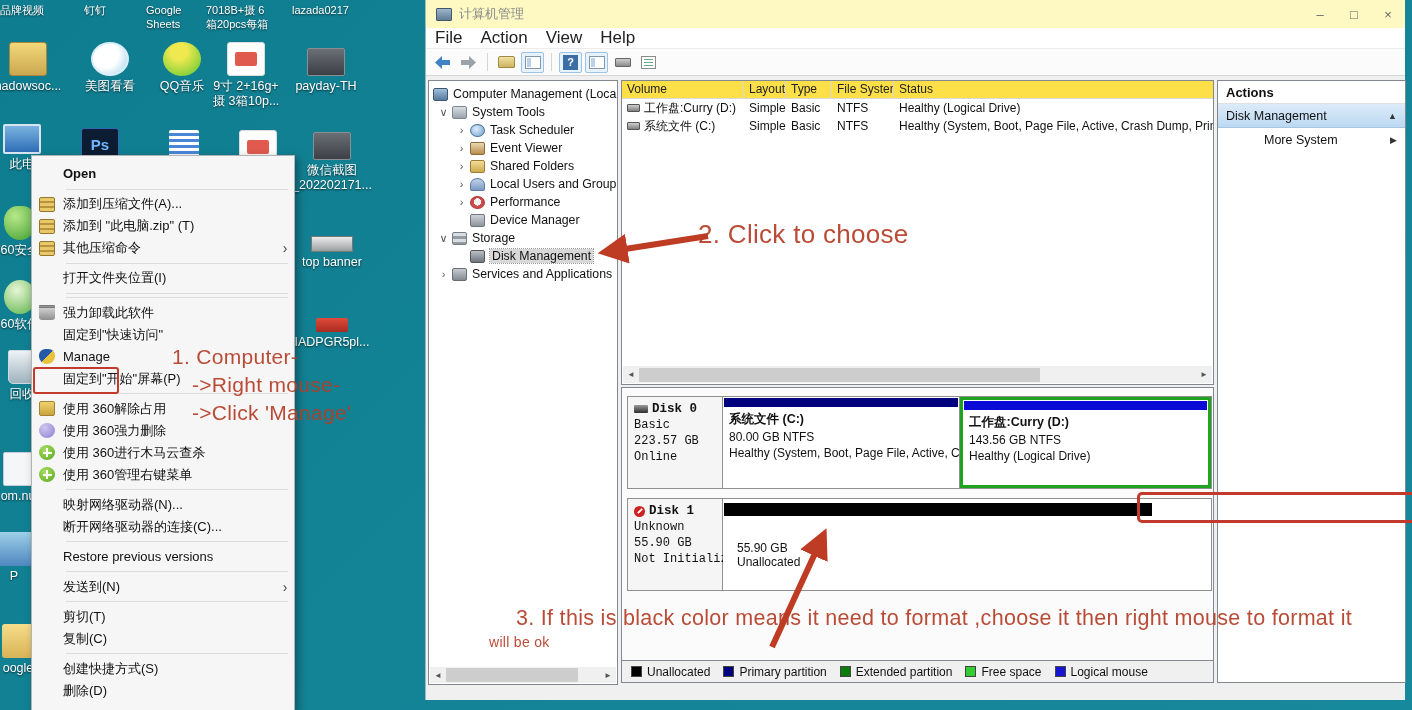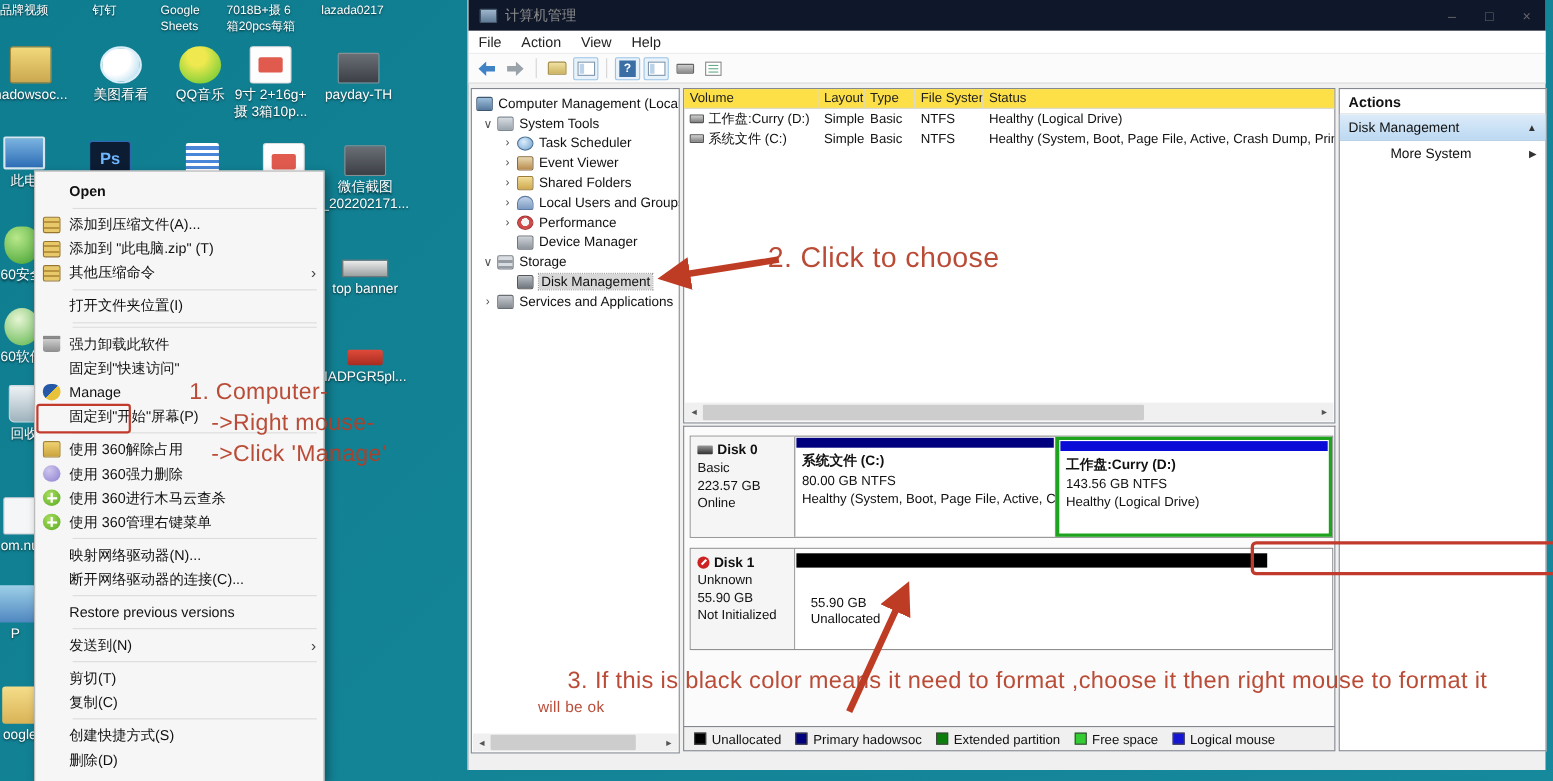--- a/index.html
+++ b/index.html
@@ -54,27 +54,27 @@
   .trash-icon{background:linear-gradient(#cfcfcf,#8d8d8d);border-radius:1px 1px 3px 3px;border-top:3px double #777}
   .shield-icon{background:linear-gradient(135deg,#2559a8 50%,#e8c23a 50%);border-radius:45% 45% 55% 55%}
   .card-icon{background:linear-gradient(#f0d270,#caa33d);border:1px solid #a3832f}
   .ball-icon{background:radial-gradient(circle at 35% 30%,#cfc6ee,#8c7fd0);border-radius:50%}
   .plus-icon{background:radial-gradient(circle at 38% 32%,#a8dd5f,#57a81e);border-radius:50%;position:relative}
   .plus-icon::before{content:"";position:absolute;left:7px;top:3px;width:2px;height:9px;background:#fff}
   .plus-icon::after{content:"";position:absolute;left:3.5px;top:6.5px;width:9px;height:2px;background:#fff}
 
   
   .window { position:absolute; left:425px; top:0; width:980px; height:700px; background:#f0f0f0; border-left:1px solid #9fb8bf; }
-  .tbar { height:28px; background:#0f172a; display:flex; align-items:center; }
+  .tbar { height:28px; background:#fef9c3; display:flex; align-items:center; }
   .app-icon { width:16px; height:13px; margin-left:10px; background:linear-gradient(#9fb6cc,#5f7b96); border:1px solid #45586b; border-radius:1px; }
   .title { margin-left:7px; font-size:13px; color:#8a8a8a; }
   .tctrl { margin-left:auto; display:flex; }
   .tbtn { width:34px; height:28px; display:flex; align-items:center; justify-content:center; color:#666; font-size:13px; }
   .menubar { height:21px; background:#fff; display:flex; align-items:center; border-bottom:1px solid #ececec; }
-  .mitem { font-size:13px; color:#222; padding:0 9px; }
+  .mitem { font-size:17px; color:#222; padding:0 9px; }
   .toolbar { height:27px; background:#fbfbfb; display:flex; align-items:center; border-bottom:1px solid #d8d8d8; padding-left:5px; gap:3px; }
   .tsep { width:1px; height:18px; background:#d5d5d5; margin:0 4px; }
   .tbox { width:23px; height:21px; border:1px solid #9cc3e5; background:#e7f2fb; display:flex; align-items:center; justify-content:center; border-radius:2px; }
   .tplain { width:23px; height:21px; display:flex; align-items:center; justify-content:center; }
   .win-mini { width:16px; height:13px; border:1px solid #7f96ad; background:#fff; position:relative; }
   .win-mini::before { content:""; position:absolute; left:1px; top:1px; width:4px; height:9px; background:#bcd2e8; }
   .help-glyph { width:15px; height:15px; background:#3a6ea5; color:#fff; font-size:11px; font-weight:bold; display:flex; align-items:center; justify-content:center; }
   .folder-glyph { width:17px; height:12px; background:linear-gradient(#efe2a4,#cdb35e); border:1px solid #a08a3e; border-radius:2px 2px 1px 1px; }
   .disk-glyph { width:16px; height:9px; background:linear-gradient(#cfcfcf,#8a8a8a); border:1px solid #666; border-radius:1px; }
   .list-glyph { width:15px; height:13px; background:#fff; border:1px solid #8a8a8a; position:relative; }
@@ -115,21 +115,21 @@
   .vrow { display:flex; height:18px; font-size:12px; color:#111; align-items:center; }
   .vcell { padding-left:5px; white-space:nowrap; overflow:hidden; }
   .c-vol{width:122px;display:flex;align-items:center;gap:4px} .c-layout{width:42px} .c-type{width:46px} .c-fs{width:62px} .c-status{flex:1}
   .vol-ic { width:13px; height:8px; background:linear-gradient(#cfcfcf,#808080); border:1px solid #555; border-radius:1px; flex:none; }
   .vol-hscroll { position:absolute; left:1px; right:1px; bottom:1px; height:17px; display:flex; align-items:center; background:#f0f0f0; }
 
   
   .diskpane { position:absolute; left:195px; top:387px; width:593px; height:273px; background:#fbfbfb; border:1px solid #828790; border-bottom:none; }
   .diskrow { position:absolute; left:5px; width:585px; height:93px; border:1px solid #8f8f8f; display:flex; background:#fff; }
   .drow0 { top:8px; } .drow1 { top:110px; }
-  .dhdr { width:95px; background:#f5f5f5; border-right:1px solid #8f8f8f; padding:5px 6px; font-size:12px; color:#111; }
+  .dhdr { width:95px; background:#f5f5f5; border-right:1px solid #8f8f8f; padding:5px 6px; font-size:12px; color:#111;font-family:Liberation Mono, monospace; }
   .dname { font-weight:bold; font-size:12.5px; display:flex; align-items:center; gap:4px; }
   .dline { margin-top:2px; white-space:nowrap; }
   .dhd-icon { width:14px; height:8px; background:linear-gradient(#9a9a9a,#2d2d2d); border-radius:1px; flex:none; }
   .warn-icon { width:11px; height:11px; background:#cc2222; border-radius:50%; position:relative; flex:none; }
   .warn-icon::before { content:""; position:absolute; left:2.5px; top:4.5px; width:6px; height:2px; background:#fff; transform:rotate(-45deg); }
   .pcell { border-right:1px solid #8f8f8f; display:flex; flex-direction:column; }
   .pcell.c-part { width:237px; }
   .strip { height:9px; margin:1px; }
   .ptext { padding:3px 6px; font-size:12px; color:#111; overflow:hidden; }
   .pname { font-weight:bold; font-size:12.5px; white-space:nowrap; }
@@ -529,21 +529,21 @@
 
     <div class="legend">
 
         <span class="lg i0">
           <span class="lg-sq" style="background: rgb(0, 0, 0);"></span>
           <span>Unallocated</span>
         </span>
 
         <span class="lg i1">
           <span class="lg-sq" style="background: rgb(0, 0, 126);"></span>
-          <span>Primary hadowsoc</span>
+          <span>Primary partition</span>
         </span>
 
         <span class="lg i2">
           <span class="lg-sq" style="background: rgb(10, 125, 10);"></span>
           <span>Extended partition</span>
         </span>
 
         <span class="lg i3">
           <span class="lg-sq" style="background: rgb(51, 204, 51);"></span>
           <span>Free space</span>

